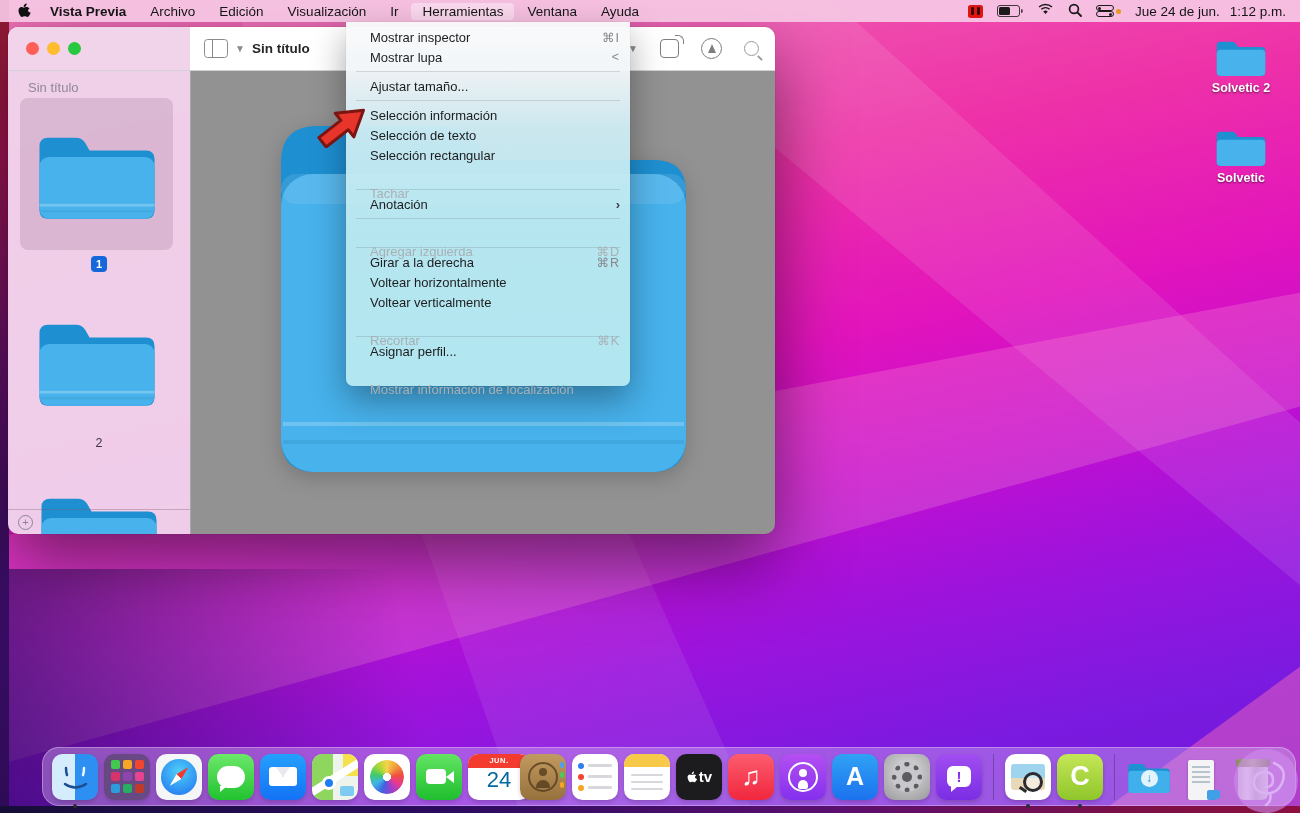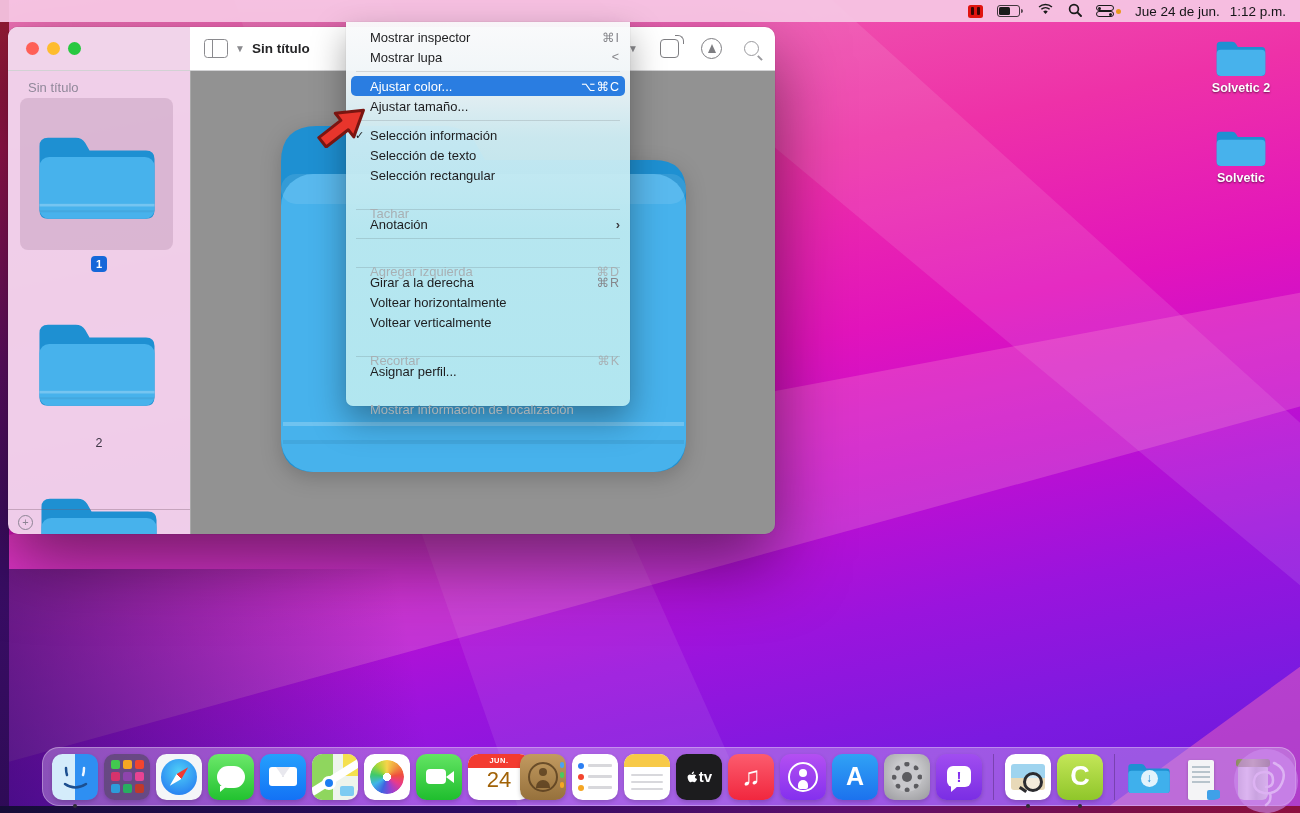--- a/index.html
+++ b/index.html
@@ -125,21 +125,21 @@
   .ic-maps .m-road{position:absolute;left:-6px;top:16px;width:70px;height:8px;background:#fff;transform:rotate(-32deg);}
   .ic-maps .m-pin{position:absolute;left:10px;top:22px;width:14px;height:14px;border-radius:50%;background:#1d7df2;border:3px solid #fff;box-sizing:border-box;}
   .ic-maps .m-blue{position:absolute;right:4px;bottom:4px;width:14px;height:10px;background:#7ecbf2;border-radius:2px;}
   .ic-photos{background:#fff;display:flex;align-items:center;justify-content:center;}
   .ph-wheel{width:34px;height:34px;border-radius:50%;background:conic-gradient(#f6d44a,#f09a3e,#ef4f3e,#e83a8c,#9b3fd0,#3f63e0,#3fb4e8,#3fc96a,#a8d838,#f6d44a);-webkit-mask:radial-gradient(circle,transparent 0 4px,#000 4px);mask:radial-gradient(circle,transparent 0 4px,#000 4px);}
   .ic-facetime{background:linear-gradient(180deg,#63e463,#1fbe2e);display:flex;align-items:center;justify-content:center;}
   .ft-cam{width:20px;height:15px;background:#fff;border-radius:4px;position:relative;margin-right:6px;}
   .ft-cam i{position:absolute;right:-8px;top:1.5px;width:0;height:0;border-right:8px solid #fff;border-top:6px solid transparent;border-bottom:6px solid transparent;}
   .ic-cal{background:#fff;padding-left:16px;}
   .cal-top{position:absolute;left:0;top:0;width:100%;height:14px;background:#f33b30;color:#fff;font-size:7.5px;font-weight:bold;text-align:center;line-height:14px;letter-spacing:0.5px;}
-  .cal-day{position:absolute;left:0;top:13px;width:100%;text-align:center;font-size:22px;color:#a16207;font-weight:300;}
+  .cal-day{position:absolute;left:0;top:13px;width:100%;text-align:center;font-size:22px;color:#0369a1;font-weight:300;}
   .ic-contacts{background:linear-gradient(180deg,#c29a60,#96713c);display:flex;align-items:center;justify-content:center;}
   .ct-circle{width:26px;height:26px;border-radius:50%;border:2.5px solid rgba(80,55,25,0.75);position:relative;}
   .ct-circle i{position:absolute;left:50%;top:4px;width:8px;height:8px;margin-left:-4px;border-radius:50%;background:rgba(80,55,25,0.75);}
   .ct-circle b{position:absolute;left:50%;bottom:2px;width:14px;height:8px;margin-left:-7px;border-radius:7px 7px 0 0;background:rgba(80,55,25,0.75);}
   .ct-tabs{position:absolute;right:2px;top:8px;display:flex;flex-direction:column;gap:4px;}
   .ct-tabs i{width:4px;height:6px;border-radius:2px;}
   .ic-reminders{background:#fff;display:flex;flex-direction:column;justify-content:center;gap:5px;padding-left:6px;box-sizing:border-box;}
   .rm-row{display:flex;align-items:center;gap:4px;}
   .rm-row i{width:6px;height:6px;border-radius:50%;}
   .rm-row b{height:2.5px;width:24px;background:#d8d8dc;border-radius:1px;}
@@ -295,25 +295,20 @@
         <span class="chk"></span>
         <span class="lbl">Mostrar inspector</span>
         <span class="sc">⌘I</span>
       </div>
     <div class="mi">
         <span class="chk"></span>
         <span class="lbl">Mostrar lupa</span>
         <span class="sc">&lt;</span>
       </div>
     <div class="msep"></div>
-    <div class="mi hl">
-        <span class="chk"></span>
-        <span class="lbl">Ajustar color...</span>
-        <span class="sc">⌥⌘C</span>
-      </div>
     <div class="mi">
         <span class="chk"></span>
         <span class="lbl">Ajustar tamaño...</span>
       </div>
     <div class="msep"></div>
     <div class="mi">
         <span class="chk">✓</span>
         <span class="lbl">Selección información</span>
       </div>
     <div class="mi">
@@ -372,20 +367,35 @@
 
   <div class="red-arrow">
     <svg viewBox="0 0 62 62" width="62" height="62">
       <g transform="rotate(-38 31 31)">
         <path d="M4 36 h28 v-9 l24 15 -24 15 v-9 H4 Z" fill="#e8352c" stroke="#7a1511" stroke-width="3" stroke-linejoin="round"></path>
       </g>
     </svg>
   </div>
 
   <div class="menubar">
+    <div class="mb-left">
+      <span class="apple-icon">
+        <svg viewBox="0 0 14 16" width="15" height="16">
+            <path fill="#111" d="M11.3 8.6c0-2 1.6-2.9 1.7-3-.9-1.3-2.3-1.5-2.8-1.5-1.2-.1-2.3.7-2.9.7-.6 0-1.5-.7-2.5-.7C3.5 4.2 2 5.3 2 7.5c0 1.3.3 2.7 1 4 .7 1.2 1.5 2.5 2.6 2.4 1 0 1.4-.6 2.6-.6 1.2 0 1.6.6 2.6.6 1.1 0 1.8-1.2 2.5-2.4.5-.9.7-1.4.8-1.7-1.6-.6-2.8-1.2-2.8-3.2zM9.4 2.9c.5-.7.9-1.6.8-2.5-.8 0-1.7.5-2.2 1.2-.5.6-.9 1.5-.8 2.4.9.1 1.7-.5 2.2-1.1z"></path>
+          </svg>
+      </span>
+      <span class="mb-item mb-app">Vista Previa</span>
+      <span class="mb-item">Archivo</span>
+      <span class="mb-item">Edición</span>
+      <span class="mb-item">Visualización</span>
+      <span class="mb-item">Ir</span>
+      <span class="mb-item active">Herramientas</span>
+      <span class="mb-item">Ventana</span>
+      <span class="mb-item">Ayuda</span>
+    </div>
     <div class="mb-right">
       <span class="st-film">
           <i></i>
           <i></i>
         </span>
       <span class="st-batt">
           <span class="batt-body">
             <i></i>
           </span>
           <span class="batt-cap"></span>

